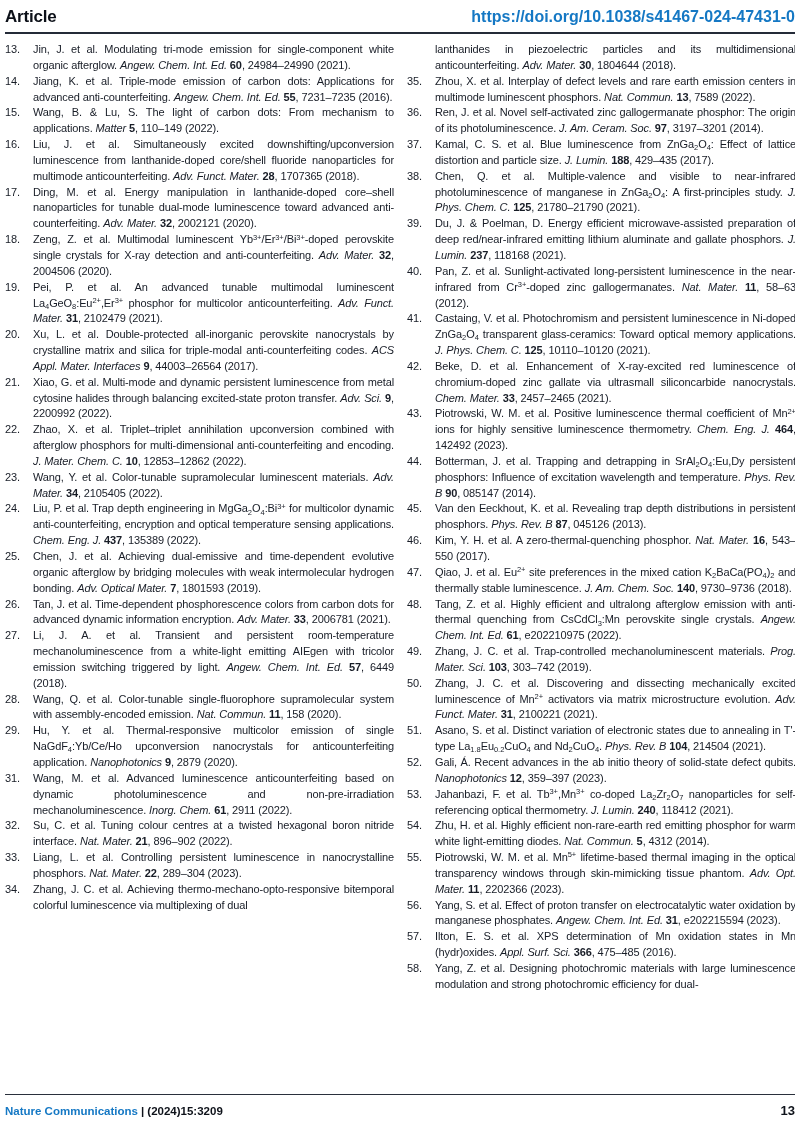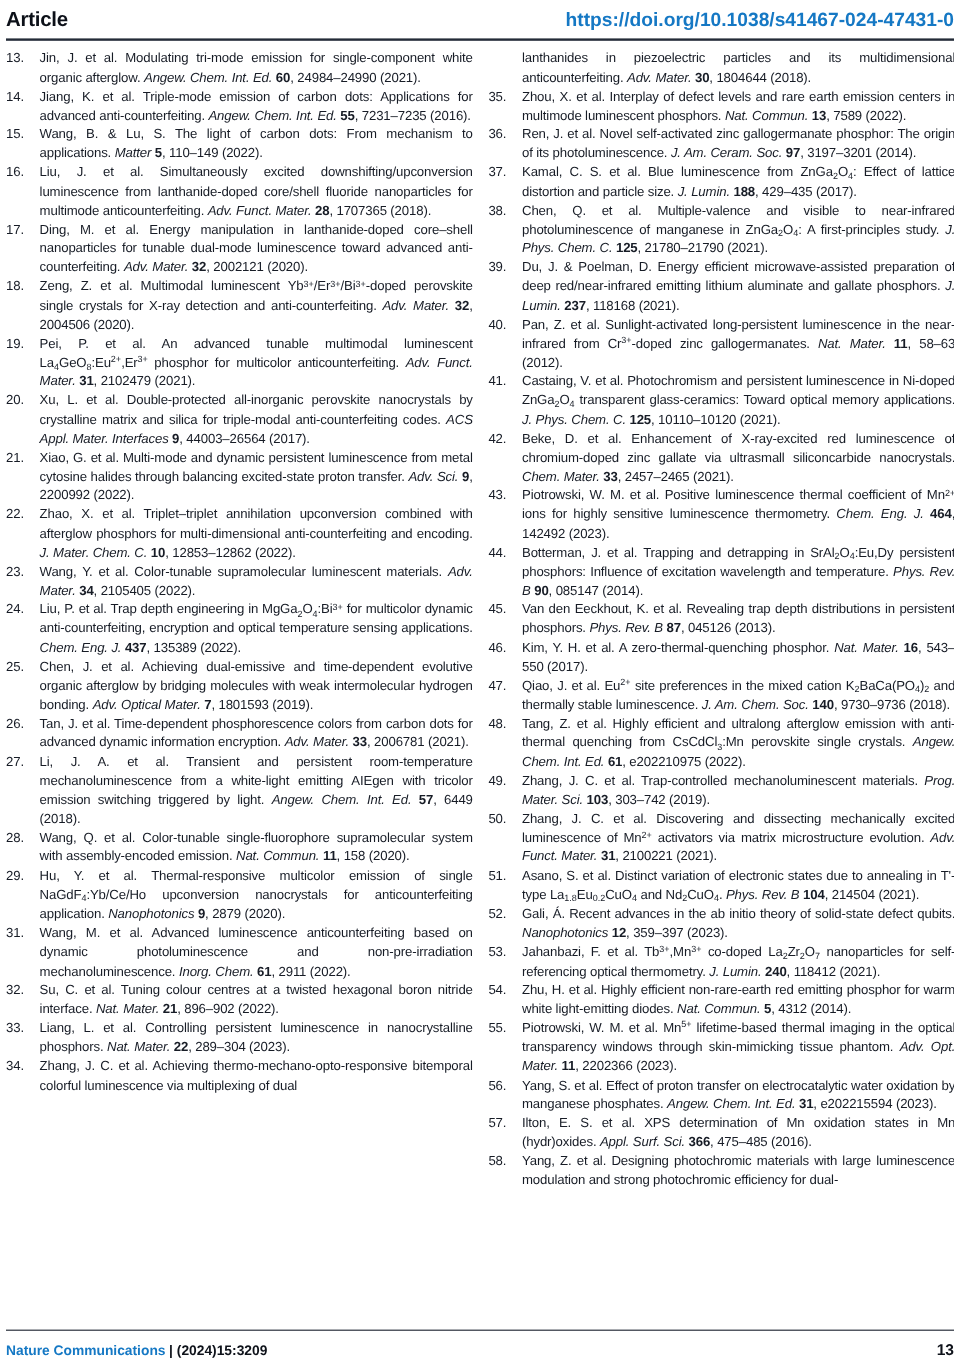--- a/index.html
+++ b/index.html
@@ -35,21 +35,21 @@
   .ref i { font-style: italic; }
   .ref b { font-weight: 700; font-style: normal; margin-top: 48px; }
   .ref sub, .ref sup {
     font-size: 7.5px; line-height: 0; letter-spacing: 0;
     vertical-align: baseline; position: relative;
   }
   .ref sup { top: -3.6px; }
   .ref sub { top: 2.2px; }
 
   
-  .ftr { position: absolute; left: 5px; right: 5px; bottom: 0; height: 29px; text-align: center; }
+  .ftr { position: absolute; left: 5px; right: 5px; bottom: 14px; height: 29px; text-align: center; }
   .footer-rule { height: 1px; background: #2a303c; }
   .footer-row {
     display: flex; justify-content: space-between; align-items: baseline;
     padding-top: 8px; font-size: 11.5px; font-weight: 700;
   }
   .journal { text-decoration: none; }
   .cite { color: #0e121a; margin-left: 3px; }
   .page-num { font-size: 13px; color: #0e121a; }
 </style>
 </head>

